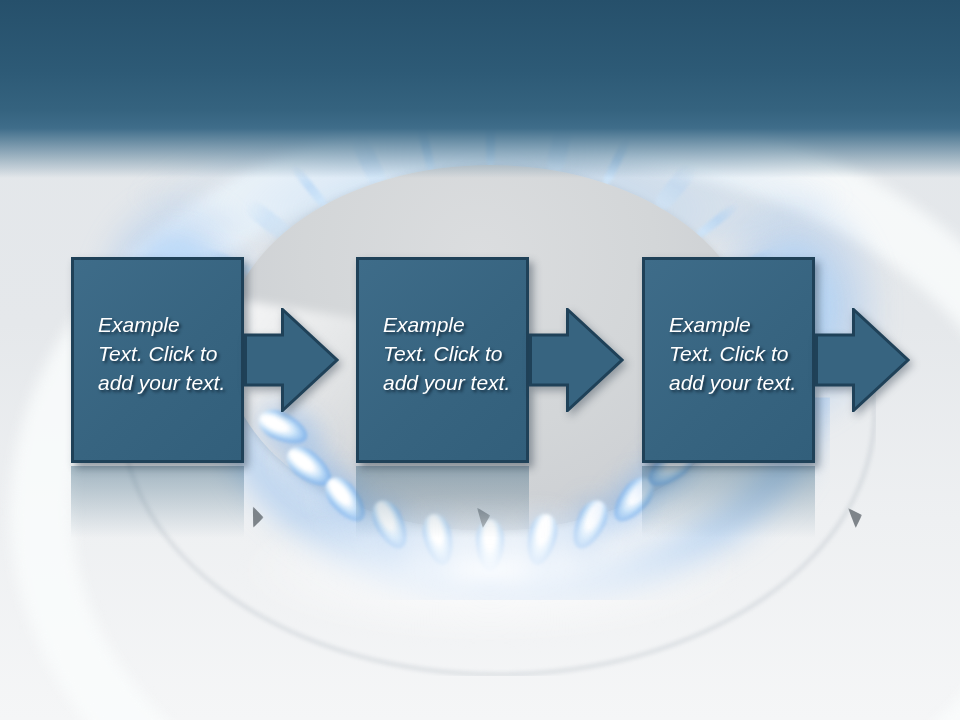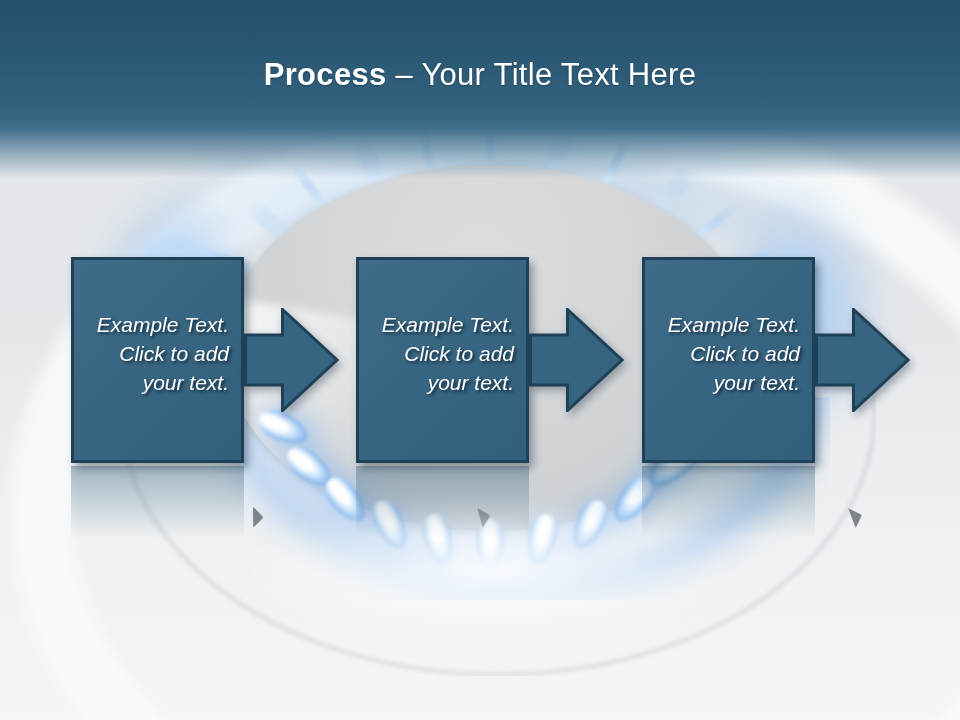--- a/index.html
+++ b/index.html
@@ -90,21 +90,21 @@
     background:linear-gradient(180deg,rgba(57,100,126,.42),rgba(57,100,126,0));
   }
   .box{
     position:absolute;top:257px;width:173px;height:206px;box-sizing:border-box;
     background:linear-gradient(135deg,#3e6c89 0%,#376480 55%,#325f7b 100%);
     border:3px solid #1f4158;
     box-shadow:4px 5px 8px rgba(40,55,70,.45);
     display:flex;align-items:center;justify-content:center;
   }
   .box-text{
-    padding:0 12px 14px 2px;text-align:right;
+    padding:0 12px 14px 24px;text-align:left;
     color:#ffffff;font-style:italic;font-size:21px;line-height:29px;
     text-shadow:2px 2px 3px rgba(8,25,40,.75);
   }
   .arrow{position:absolute;top:308px;width:95px;height:104px;filter:drop-shadow(3px 4px 4px rgba(40,55,70,.4));}
   .arrow svg{display:block;width:95px;height:104px;}
 </style>
 </head>
 <body>
 
 <div class="slide">
@@ -151,23 +151,20 @@
 
     <div class="notch" style="left:249px;top:508px;transform:rotate(20deg)"></div>
     <div class="notch" style="left:476px;top:508px;transform:rotate(5deg)"></div>
     <div class="notch" style="left:848px;top:508px;transform:rotate(0deg)"></div>
 
     <div class="bottom-white-glow"></div>
   </div>
 
   <div class="band"></div>
 
-  <div class="title">
-    <span class="t-bold">Process</span><span class="t-rest">– Your Title Text Here</span>
-  </div>
 
   <div class="refl" style="left:71px"></div>
   <div class="refl" style="left:356px"></div>
   <div class="refl" style="left:642px"></div>
 
   <div class="box" style="left:71px">
     <div class="box-text">Example Text. Click to add your text.</div>
   </div>
   <div class="box" style="left:356px">
     <div class="box-text">Example Text. Click to add your text.</div>

